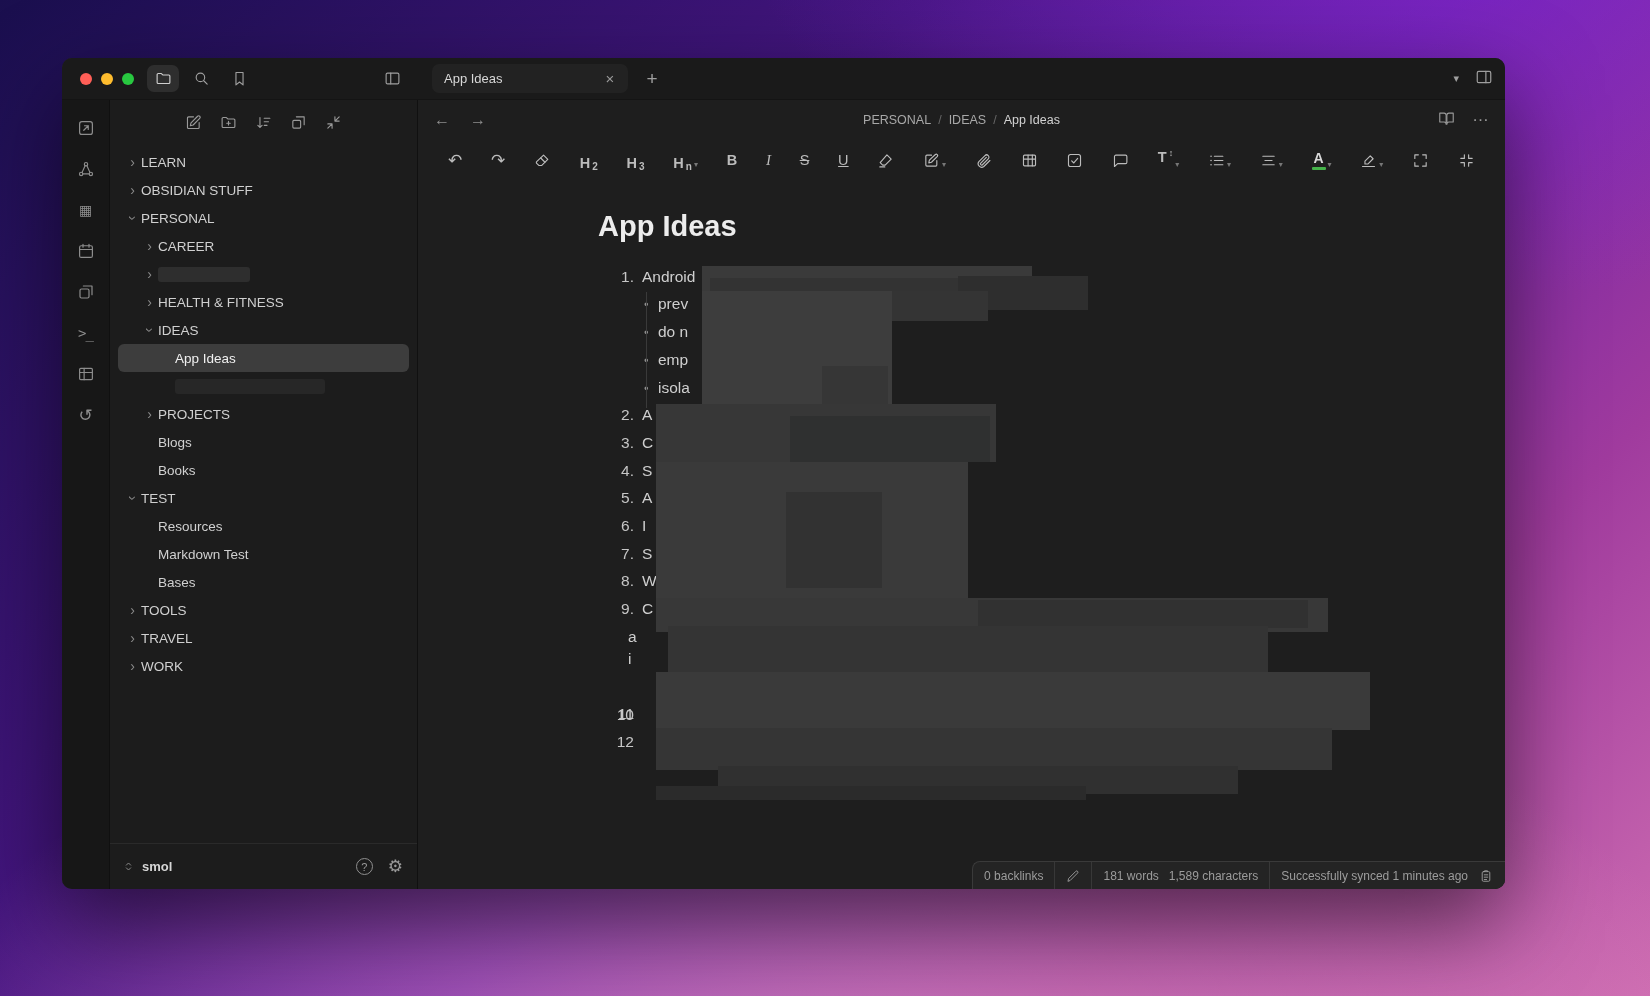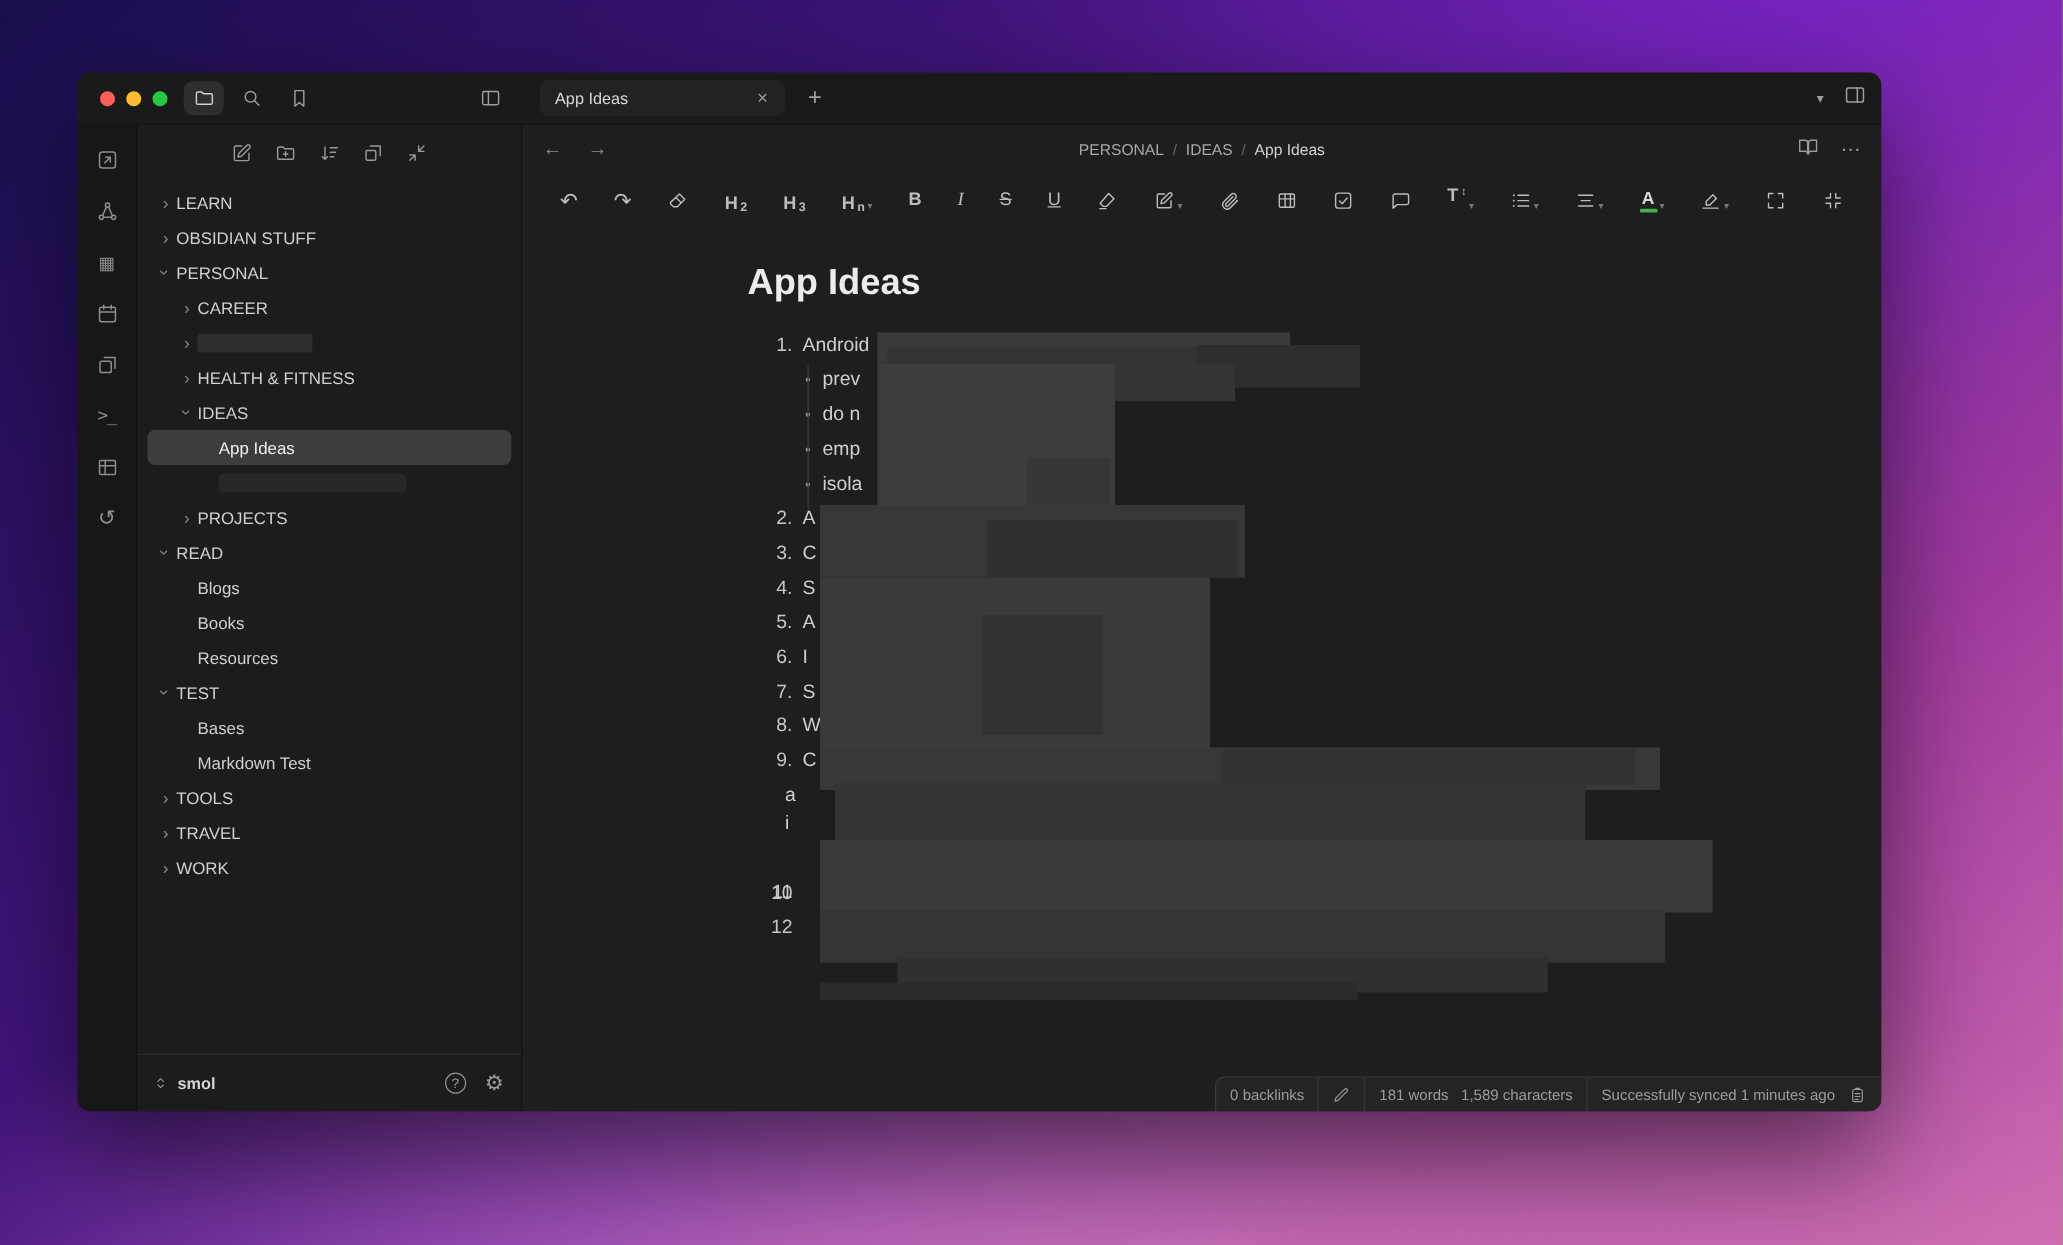--- a/index.html
+++ b/index.html
@@ -266,47 +266,43 @@
             <span>App Ideas</span>
           </div>
         <div class="row l2">
             <span class="spc"></span>
             <span class="redact-pill" style="width:150px;background:#272727;"></span>
           </div>
         <div class="row l1 folder">
             <span class="chev">›</span>
             <span>PROJECTS</span>
           </div>
+        <div class="row l1">
+            <span class="spc"></span>
+            <span>Blogs</span>
+          </div>
+        <div class="row l1">
+            <span class="spc"></span>
+            <span>Books</span>
+          </div>
         <div class="row l0 folder open">
             <span class="chev">›</span>
-            <span>READ</span>
+            <span>TEST</span>
           </div>
         <div class="row l1">
             <span class="spc"></span>
-            <span>Blogs</span>
+            <span>Resources</span>
           </div>
         <div class="row l1">
             <span class="spc"></span>
-            <span>Books</span>
+            <span>Markdown Test</span>
           </div>
         <div class="row l1">
             <span class="spc"></span>
-            <span>Resources</span>
-          </div>
-        <div class="row l0 folder open">
-            <span class="chev">›</span>
-            <span>TEST</span>
-          </div>
-        <div class="row l1">
-            <span class="spc"></span>
             <span>Bases</span>
-          </div>
-        <div class="row l1">
-            <span class="spc"></span>
-            <span>Markdown Test</span>
           </div>
         <div class="row l0 folder">
             <span class="chev">›</span>
             <span>TOOLS</span>
           </div>
         <div class="row l0 folder">
             <span class="chev">›</span>
             <span>TRAVEL</span>
           </div>
         <div class="row l0 folder">

